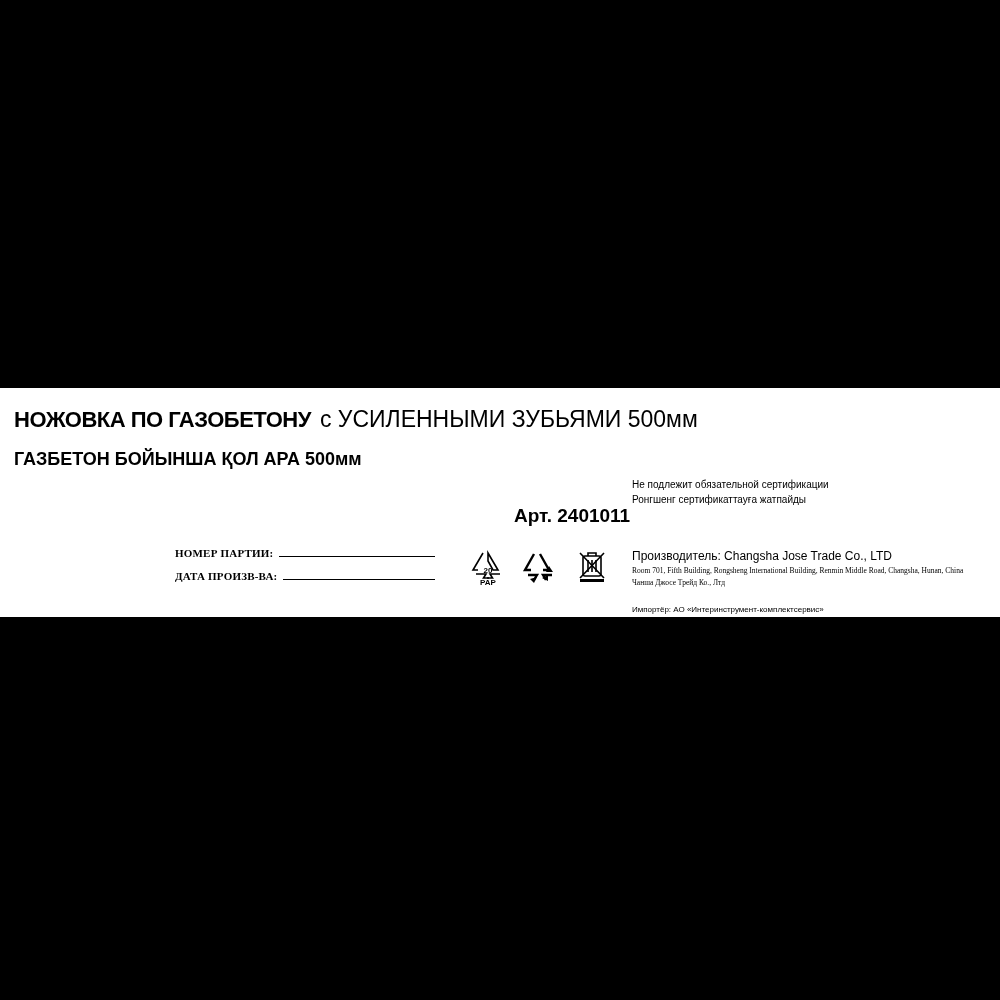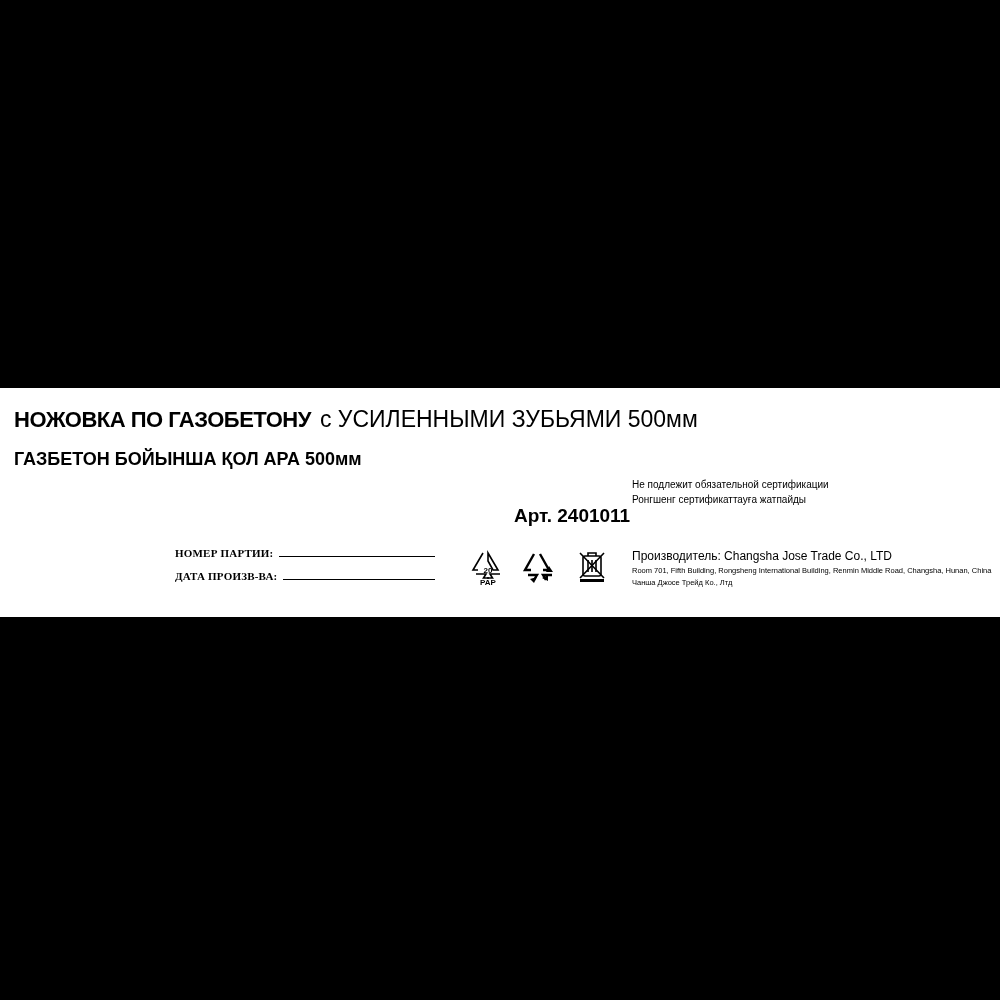--- a/index.html
+++ b/index.html
@@ -132,20 +132,21 @@
     margin-bottom: 40px;
   }
   .maker-title {
     font-size: 12px;
     line-height: 1.5;
   }
   .maker-lines {
     font-size: 7.5px;
     line-height: 1.55;
     margin-bottom: 16px;
+    font-family: Liberation Serif, serif;
   }
   .importer-title {
     font-size: 8px;
     line-height: 1.5;
   }
   .importer-lines {
     font-size: 7.5px;
     line-height: 1.55;
   }
 </style>
@@ -224,17 +225,18 @@
       <div class="right-block">
         <div class="cert">
           <div>Не подлежит обязательной сертификации</div>
           <div>Ронгшенг сертификаттауға жатпайды</div>
         </div>
         <div class="maker-title">Производитель: Changsha Jose Trade Co., LTD</div>
         <div class="maker-lines">
           <div>Room 701, Fifth Building, Rongsheng International Building, Renmin Middle Road, Changsha, Hunan, China</div>
           <div>Чанша Джосе Трейд Ко., Лтд</div>
         </div>
+        <div class="importer-title">Импортёр: АО «Интеринструмент-комплектсервис»</div>
       </div>
 
     </div>
   </div>
 </div>
 
 </body></html>

